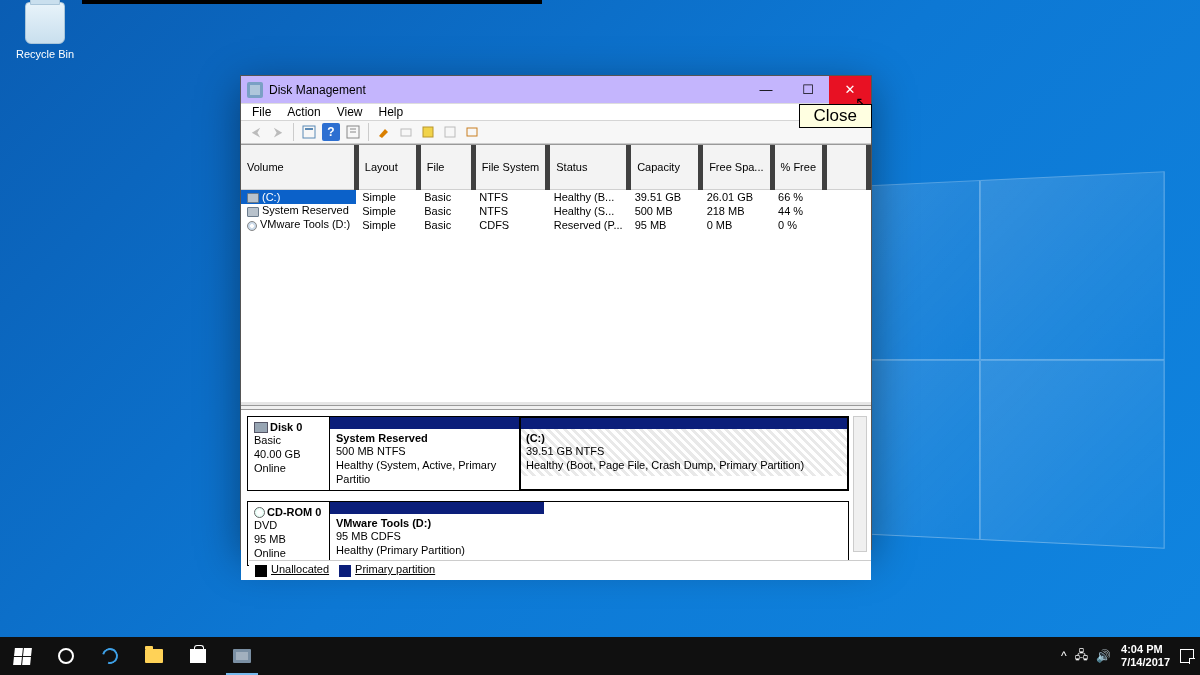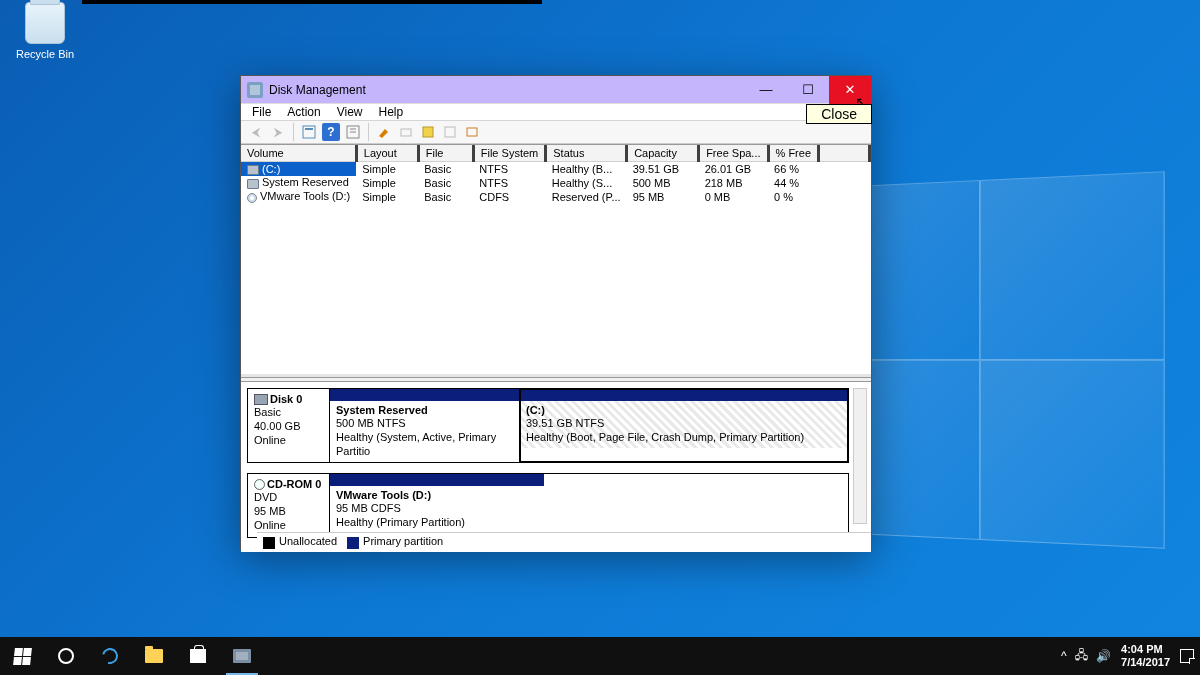--- a/index.html
+++ b/index.html
@@ -44,43 +44,43 @@
   width: 16px; height: 16px; margin: 0 6px; background: #7aa0c4; border-radius: 2px;
   position: relative;
 }
 .titlebar .app-icon::after { content:""; position:absolute; inset:3px; background:#fff; opacity:.4;}
 .titlebar .title { flex: 0 0 auto; font-size: 12px; color: #000; }
 .titlebar .spacer { flex:1; }
 .winbtn { width: 42px; height: 28px; display: flex; align-items: center; justify-content: center; font-size: 13px; color:#000; }
 .winbtn.close { background: #e81123; color: #fff; }
 .tooltip {
   position: absolute; right: -1px; top: 28px; background: #ffffe1; border: 1px solid #000;
-  font-size: 14px; padding: 1px 14px; color: #000;
+  font-size: 17px; padding: 1px 14px; color: #000;
 }
 .cursor { position:absolute; right:4px; top:18px; font-size:14px; color:#000; pointer-events:none;}
 .menubar {
   height: 20px; display: flex; align-items: flex-start; gap: 2px; padding: 0 4px;
   border-bottom: 1px solid #d5d5d5; font-size: 12px; color: #000;
 }
 .menubar span { padding: 1px 7px; }
 .toolbar {
   height: 26px; display: flex; align-items: center; gap: 4px; padding: 2px 6px;
   border-bottom: 1px solid #ccc; background: #f7f7f7;
 }
 .tbtn { width: 18px; height: 18px; display:flex; align-items:center; justify-content:center; font-size:12px; color:#555; }
 .tbtn.disabled { color:#bbb; }
 .tbtn.q { background:#2d6fd1; color:#fff; font-weight:bold; border-radius:2px; }
 .tbtn svg { width:14px; height:14px; }
 .sep { width:1px; height:18px; background:#ccc; margin:0 2px; }
 .content { flex: 1; display: flex; flex-direction: column; border-top: 1px solid #999; }
 .grid { flex: 0 0 auto; background: #fff; border-bottom: 3px solid #e5e5e5; }
 table { width: 100%; border-collapse: collapse; font-size: 11px; color:#000; }
 th {
-  text-align: left; font-weight: normal; padding: 2px 6px; background: #f3f3f3;
-  border-right: 3px solid #404040; border-bottom: 1px solid #d0d0d0;
+  text-align: left; font-weight: normal; padding: 16px 6px; background: #f3f3f3;
+  border-right: 5px solid #404040; border-bottom: 1px solid #d0d0d0;
   white-space: nowrap;
 }
 td { padding: 0 6px; white-space: nowrap; height: 14px; }
 tr.sel td:first-child { background: #0b61c9; color: #fff; }
 .vol-icon { display:inline-block; width:12px; height:10px; margin-right:3px; vertical-align:middle; }
 .vol-hdd { background:#b8c2cc; border:1px solid #6b7b8c; border-radius:1px; }
 .vol-cd { border:1px solid #888; border-radius:50%; width:10px; height:10px; position:relative; background:radial-gradient(circle,#fff 30%, #d8e4f0 32%, #b8cce0); }
 .grid-filler { height: 170px; background:#fff; }
 .splitter { height: 5px; background: #f0f0f0; border-top:1px solid #999; border-bottom:1px solid #999; cursor: row-resize; }
 .graphical {
@@ -296,21 +296,21 @@
             <div class="disk-head"><span class="dicon cd"></span><b>CD-ROM 0</b><br>DVD<br>95 MB<br>Online</div>
             <div class="partitions">
               <div class="partition" style="width: 214px;">
                 <div class="bar"></div>
                 <div class="body"><b>VMware Tools  (D:)</b><br>95 MB CDFS<br>Healthy (Primary Partition)</div>
               </div>
             </div>
           </div>
         </div>
       <div class="sb"></div>
-      <div class="legend" style="position:absolute;left:16px;right:0;bottom:0;">
+      <div class="legend" style="position:absolute;left:8px;right:0;bottom:0;text-decoration:underline;">
         <span><span class="sw un"></span><span>Unallocated</span></span>
         <span><span class="sw pp"></span><span>Primary partition</span></span>
       </div>
     </div>
   </div>
 </div>
 
 <div class="taskbar">
   <div class="left">
     <div class="tb">

